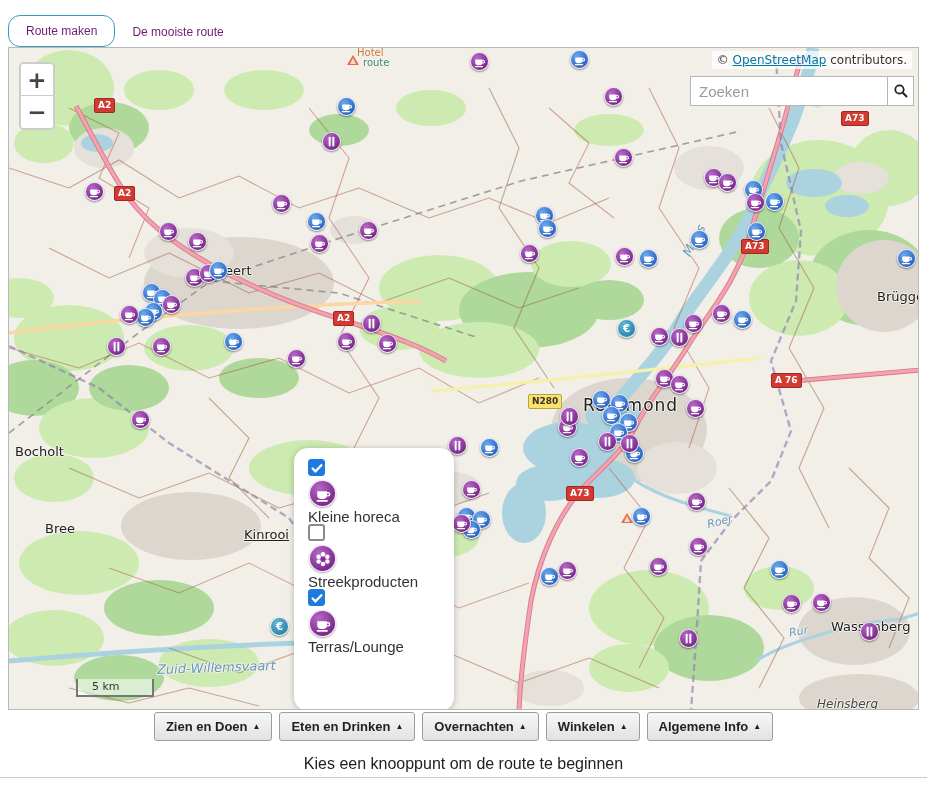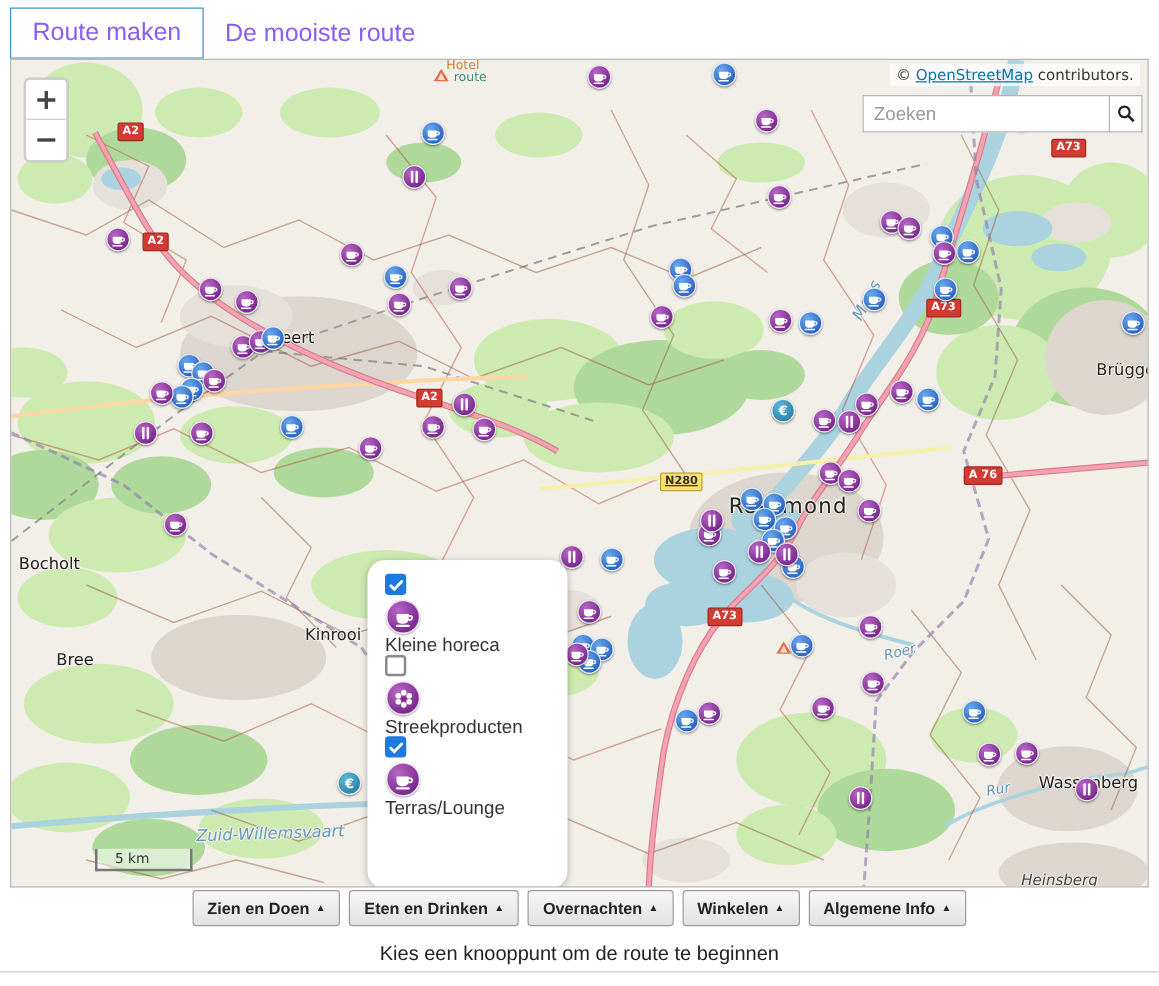--- a/index.html
+++ b/index.html
@@ -1,21 +1,21 @@
 <!DOCTYPE html>
 <html><head>
 <meta charset="utf-8">
 <style>
   * { margin:0; padding:0; box-sizing:border-box; }
   html,body { width:927px; background:#fff; font-family:"Liberation Sans", sans-serif; }
   body { position:relative; height:789px; overflow:hidden; }
 
   
   .tabbar { display:flex; align-items:flex-end; height:47px; padding-left:8px; background:#fff; }
-  .tab { font-size:20px; color:#8b5cf6; padding:8px 17px; cursor:pointer; white-space:nowrap; }
+  .tab { font-size:12px; color:#701a75; padding:8px 17px; cursor:pointer; white-space:nowrap;border-radius:12px; }
   .tab.active { border:1px solid #3b98c2; }
 
   
   .map { position:absolute; left:8px; top:47px; width:911px; height:663px;
          background:#f2efe9; border:1px solid #b9b9b9; overflow:hidden; }
   .map svg.decor { position:absolute; left:0; top:0; }
   .green { fill:#cdebb0; }
   .green2 { fill:#aed99a; }
   .urban { fill:#dcd6cf; }
   .urban2 { fill:#e6e0da; }
@@ -235,42 +235,42 @@
     <path class="mway-case" d="M762,335 L911,322"></path>
     <path class="mway" d="M762,335 L911,322"></path>
 
     <path class="border" d="M0,298 L90,340 L160,395 L232,440 L280,470 L332,543 L352,593 L342,653"></path>
     <path class="border" d="M767,8 L772,95 L792,183 L787,253 L762,313 L782,383 L762,433 L722,473 L692,513 L687,593 L682,663"></path>
   </svg>
 
   <div id="labels-layer">
       <div class="map-label lab-city" style="left: 6px; top: 396px;">Bocholt</div>
       <div class="map-label lab-city" style="left: 36px; top: 473px;">Bree</div>
-      <div class="map-label lab-city" style="left: 235px; top: 453px;">Kinrooi</div>
+      <div class="map-label lab-city" style="left: 235px; top: 479px; text-decoration: underline;">Kinrooi</div>
       <div class="map-label lab-city" style="left: 204px; top: 215px;">Weert</div>
       <div class="map-label lab-citylg" style="left: 574px; top: 347px;">Roermond</div>
       <div class="map-label lab-city" style="left: 868px; top: 241px;">Brüggen</div>
       <div class="map-label lab-city" style="left: 822px; top: 571px;">Wassenberg</div>
       <div class="map-label lab-citysm" style="left: 808px; top: 649px; font-style: italic;">Heinsberg</div>
       <div class="map-label lab-water" style="left: 148px; top: 612px; transform: rotate(-2deg);">Zuid-Willemsvaart</div>
       <div class="map-label lab-water" style="left: 668px; top: 185px; transform: rotate(-62deg);">Maas</div>
       <div class="map-label lab-watersm" style="left: 698px; top: 467px; transform: rotate(-14deg);">Roer</div>
       <div class="map-label lab-watersm" style="left: 780px; top: 577px; transform: rotate(-10deg);">Rur</div>
       <div class="map-label lab-poi-orange" style="left: 348px; top: -1px;">Hotel</div>
       <div class="map-label lab-poi-teal" style="left: 354px; top: 9px;">route</div>
     </div>
   <div id="badges-layer">
       <div class="badge red" style="left: 85px; top: 50px;">A2</div>
       <div class="badge red" style="left: 105px; top: 138px;">A2</div>
       <div class="badge red" style="left: 324px; top: 263px;">A2</div>
       <div class="badge red" style="left: 832px; top: 63px;">A73</div>
       <div class="badge red" style="left: 732px; top: 191px;">A73</div>
       <div class="badge red" style="left: 557px; top: 438px;">A73</div>
       <div class="badge red" style="left: 762px; top: 325px;">A 76</div>
-      <div class="badge yellow" style="left: 519px; top: 330px; text-decoration: underline;">N280</div>
+      <div class="badge yellow" style="left: 519px; top: 346px;">N280</div>
       <div class="warn-tri" style="left: 338px; top: 7px;"></div>
       <div class="warn-tri" style="left: 612px; top: 465px;"></div>
     </div>
   <div id="markers-layer">
       <div class="mk c" style="left: 460.5px; top: 3.5px;">
         <svg viewBox="0 0 16 16">
           <g fill="#fff">
             <path d="M3.4 5.8h7.8v3a3.2 3.2 0 0 1-3.2 3.2H6.6A3.2 3.2 0 0 1 3.4 8.8z"></path>
             <path d="M11 6.4h1.1a1.8 1.8 0 0 1 0 3.6h-1.2v-1.1h1.2a.7.7 0 0 0 0-1.4H11z"></path>
             <rect x="2.9" y="12.7" width="9" height="1.4" rx=".7"></rect>

